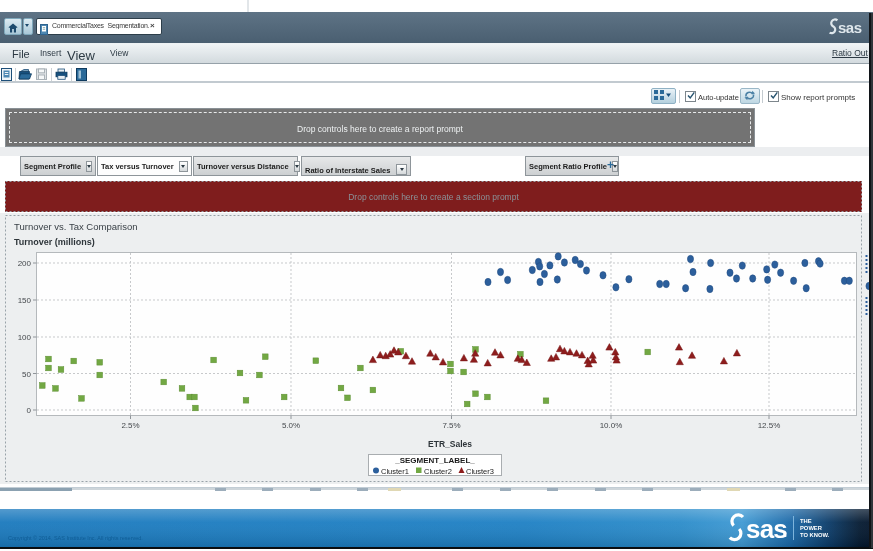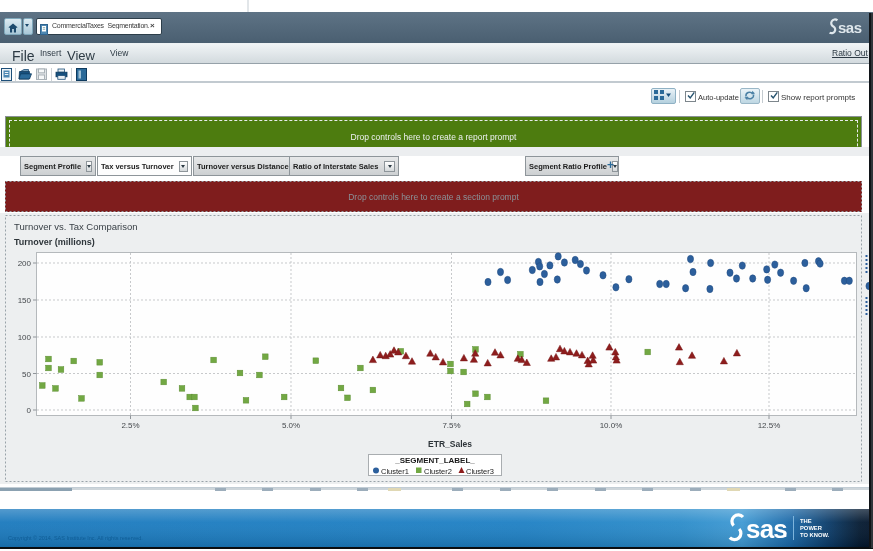--- a/index.html
+++ b/index.html
@@ -40,21 +40,21 @@
 <div class="abs" style="left:828px;top:17px;width:40px;height:19px;">
 <svg width="42" height="20" viewBox="0 0 42 20">
 <g fill="#dfe7ec">
 <path d="M9.4 3.4 A3.7 3.7 0 1 0 5.6 9.6 A3.6 3.6 0 1 1 1.6 15.6" stroke="#dfe7ec" stroke-width="2.2" fill="none"></path>
 <text x="10" y="16" font-family="Liberation Sans,sans-serif" font-size="15" font-weight="bold" letter-spacing="-0.5">sas</text>
 </g>
 </svg>
 </div>
 
 <div class="abs" style="left:0;top:44px;width:873px;height:19px;background:linear-gradient(#f0f4f6,#d3dade);border-bottom:1px solid #96a1a9;"></div>
-<div class="abs" style="left:12px;top:48px;font-size:14px;color:#2d3a44;">File</div>
+<div class="abs" style="left:12px;top:48px;font-size:11px;color:#2d3a44;">File</div>
 <div class="abs" style="left:40px;top:48px;font-size:8.5px;color:#2d3a44;">Insert</div>
 <div class="abs" style="left:67px;top:48px;font-size:13px;color:#2d3a44;">View</div>
 <div class="abs" style="left:110px;top:48px;font-size:8.5px;color:#2d3a44;">View</div>
 <div class="abs" style="left:832px;top:48px;font-size:8.5px;color:#2d3a44;text-decoration:underline;">Ratio Out</div>
 
 <div class="abs" style="left:0;top:64px;width:873px;height:17px;background:#fff;"></div>
 <div class="abs" style="left:0;top:81px;width:873px;height:2px;background:#c2cad0;"></div>
 <div class="abs" style="left:0px;top:67px;width:95px;height:13px;">
 <svg width="95" height="13" viewBox="0 0 95 13">
 
@@ -107,40 +107,40 @@
     <path d="M4.3 10.2 L1.5 7.4 L4.7 6.6 Z" fill="#4a80a5"></path>
 </svg>
 <div class="abs" style="left:762px;top:90px;width:1px;height:13px;background:#c4cbd0;"></div>
 
 <div class="abs" style="left:768px;top:91px;width:9px;height:9px;background:#fff;border:1px solid #7d868c;"></div>
 <svg class="abs" style="left:769px;top:91px;" width="10" height="10" viewBox="0 0 10 10">
     <path d="M2 4.5 L4.2 6.8 L8.3 1.3" stroke="#26536f" stroke-width="1.4" fill="none"></path>
   </svg>
 <div class="abs" style="left:781px;top:93px;font-size:8px;color:#333;">Show report prompts</div>
 
-<div class="abs" style="left:5px;top:108px;width:857px;height:39px;background:#4d7c0f;box-sizing:border-box;border:1px solid #8a9196;margin-top:8px;">
+<div class="abs" style="left:5px;top:108px;width:750px;height:39px;background:#737373;box-sizing:border-box;border:1px solid #8a9196;">
   <div style="position:absolute;left:3px;top:3px;right:3px;bottom:3px;border:1px dashed #e8eaeb;"></div>
   <div style="position:absolute;left:0;top:15px;width:100%;text-align:center;font-size:8.5px;color:#eef1f2;">Drop controls here to create a report prompt</div>
 </div>
 
 <div class="abs" style="left:0;top:147px;width:873px;height:9px;background:#eceef0;"></div>
 
 <div id="tabs" class="abs" style="left:0;top:156px;width:873px;height:21px;">
 <style>
 .tab{position:absolute;top:0;height:20px;box-sizing:border-box;border:1px solid #8e959a;
 background:linear-gradient(#e7e8e9,#cdd0d2);font-size:7.5px;font-weight:bold;color:#1c1c1c;
 display:flex;align-items:center;justify-content:space-between;padding:0 3px 0 3px;white-space:nowrap;margin-left:16px;}
 .tab .dd{margin-left:5px;width:9px;height:9px;background:linear-gradient(#fff,#d4d8da);
 border:1px solid #8e959a;display:flex;align-items:center;justify-content:center;}
 .tab .dd:after{content:"";border-left:2.5px solid transparent;border-right:2.5px solid transparent;border-top:3.5px solid #2c3a44;}
 </style>
 <div class="tab" style="left:4px;width:76px;">Segment Profile<span class="dd"></span></div>
 <div class="tab" style="left:81px;width:95px;background:#fdfdfd;">Tax versus Turnover<span class="dd"></span></div>
 <div class="tab" style="left:177px;width:105px;">Turnover versus Distance<span class="dd"></span></div>
-<div class="tab" style="left:273px;width:110px;">Ratio of Interstate Sales<span class="dd"></span></div>
+<div class="tab" style="left:285px;width:110px;align-items:flex-end;">Ratio of Interstate Sales<span class="dd"></span></div>
 <div class="tab" style="left:509px;width:94px;">Segment Ratio Profile<span class="dd"></span></div>
 <div style="position:absolute;left:607px;top:2px;font-size:12px;font-weight:bold;color:#2a6a99;">+</div>
 </div>
 
 <div class="abs" style="left:5px;top:181px;width:857px;height:31px;background:#7f1d1d;">
   <svg width="857" height="31" style="position:absolute;left:0;top:0;">
       <rect x="0.5" y="0.5" width="856" height="30" fill="none" stroke="#9aa1a7" stroke-dasharray="2,2"></rect>
     </svg>
   <div style="position:absolute;left:0;top:11px;width:100%;text-align:center;font-size:8.5px;color:#8b9298;">Drop controls here to create a section prompt</div>
 </div>

